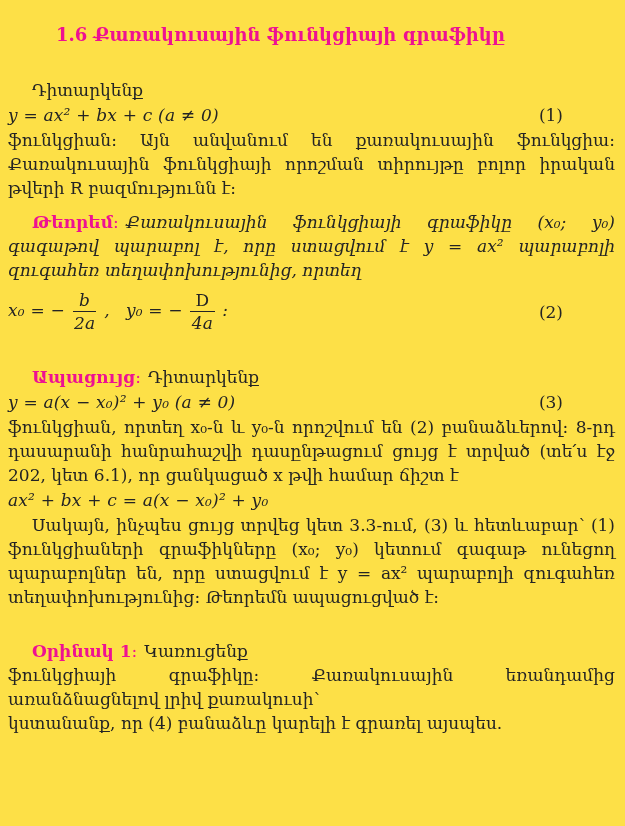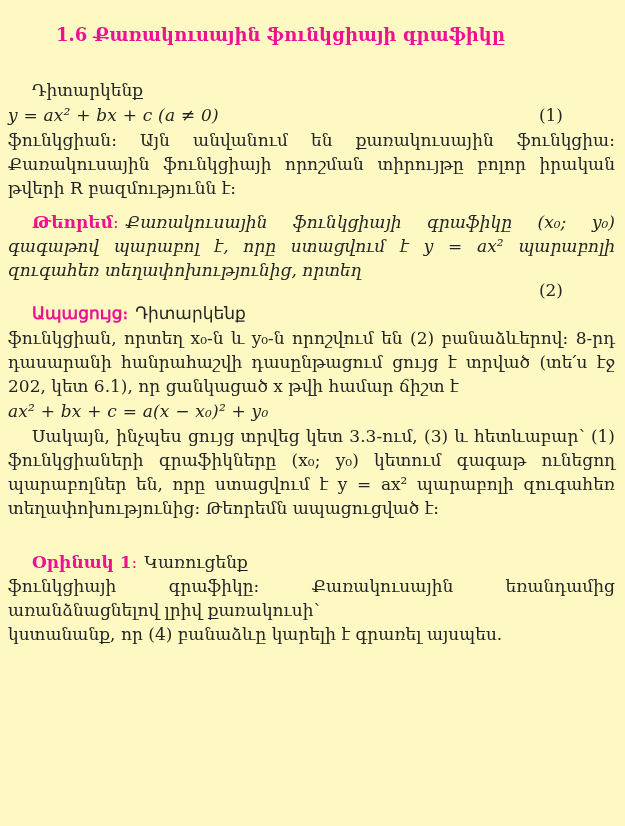--- a/index.html
+++ b/index.html
@@ -1,19 +1,19 @@
 <!DOCTYPE html>
 <html style="--accent: #ee1192; --ink: #242424;"><head>
 <meta charset="utf-8">
 <style>
   :root{ --accent:#ee1192; --ink:#242424; }
   html,body{margin:0;padding:0;background:#ffffff;}
   .page{
     width:625px;height:826px;box-sizing:border-box;overflow:hidden;
-    background:#fef9c3;color:var(--ink);
+    background:#fde047;color:var(--ink);
     font-family:"DejaVu Serif","DejaVu Sans",serif;
     font-size:17px;line-height:24px;
     padding:14px 10px 6px 8px;
   }
   .title{
     font-size:18px;font-weight:bold;color:var(--accent);
     margin:8px 0 30px 48px;line-height:26px;
   }
   p{margin:0;text-align:justify;}
   .indent{text-indent:24px;}
@@ -28,21 +28,21 @@
   .eqrow-frac .eqnum{top:50%;transform:translateY(-50%);}
   .frac{
     display:inline-flex;flex-direction:column;align-items:center;
     vertical-align:middle;line-height:20px;margin:0 3px;
   }
   .frac .num{padding:0 6px 1px;border-bottom:1.4px solid var(--ink);display:block;}
   .frac .den{padding:1px 6px 0;display:block;}
   .up{font-style:normal;}
   .sep{margin-right:16px;}
   .mt-theorem{margin-top:10px;}
-  .mt-proof{margin-top:20px;font-family:Liberation Serif, serif;}
+  .mt-proof{margin-top:32px;}
   .mt-example{margin-top:30px;}
 </style>
 </head>
 <body>
 
 <div class="page">
 
   <h1 class="title">1.6 Քառակուսային ֆունկցիայի գրաֆիկը</h1>
 
   <p class="indent">Դիտարկենք</p>
@@ -52,27 +52,40 @@
     <span class="eqnum">(1)</span>
   </div>
 
   <p>ֆունկցիան։ Այն անվանում են քառակուսային ֆունկցիա։ Քառակուսային ֆունկցիայի որոշման տիրույթը բոլոր իրական թվերի R բազմությունն է։</p>
 
   <p class="indent mt-theorem">
     <span class="lead-label">Թեորեմ։</span><span class="theorem-text">Քառակուսային ֆունկցիայի գրաֆիկը (x₀; y₀) գագաթով պարաբոլ է, որը ստացվում է y = ax² պարաբոլի զուգահեռ տեղափոխությունից, որտեղ</span>
   </p>
 
   <div class="eqrow eqrow-frac">
+    <span class="formula">
+      <span>x₀ = −</span><span class="frac">
+          <span class="num">b</span>
+          <span class="den">2a</span>
+        </span><span class="sep">,</span><span>y₀ = −</span><span class="frac">
+          <span class="num up">D</span>
+          <span class="den">4a</span>
+        </span><span>։</span>
+    </span>
     <span class="eqnum">(2)</span>
   </div>
 
   <p class="indent mt-proof">
     <span class="lead-label">Ապացույց։</span><span>Դիտարկենք</span>
   </p>
 
+  <div class="eqrow">
+    <span class="formula">y = a(x − x₀)² + y₀  (a ≠ 0)</span>
+    <span class="eqnum">(3)</span>
+  </div>
 
   <p>ֆունկցիան, որտեղ x₀-ն և y₀-ն որոշվում են (2) բանաձևերով։ 8-րդ դասարանի հանրահաշվի դասընթացում ցույց է տրված (տե՛ս էջ 202, կետ 6.1), որ ցանկացած x թվի համար ճիշտ է</p>
 
   <div class="eqrow">
     <span class="formula">ax² + bx + c = a(x − x₀)² + y₀</span>
   </div>
 
 
   <p class="indent">Սակայն, ինչպես ցույց տրվեց կետ 3.3-ում, (3) և հետևաբար՝ (1) ֆունկցիաների գրաֆիկները (x₀; y₀) կետում գագաթ ունեցող պարաբոլներ են, որը ստացվում է y = ax² պարաբոլի զուգահեռ տեղափոխությունից։ Թեորեմն ապացուցված է։</p>
 

